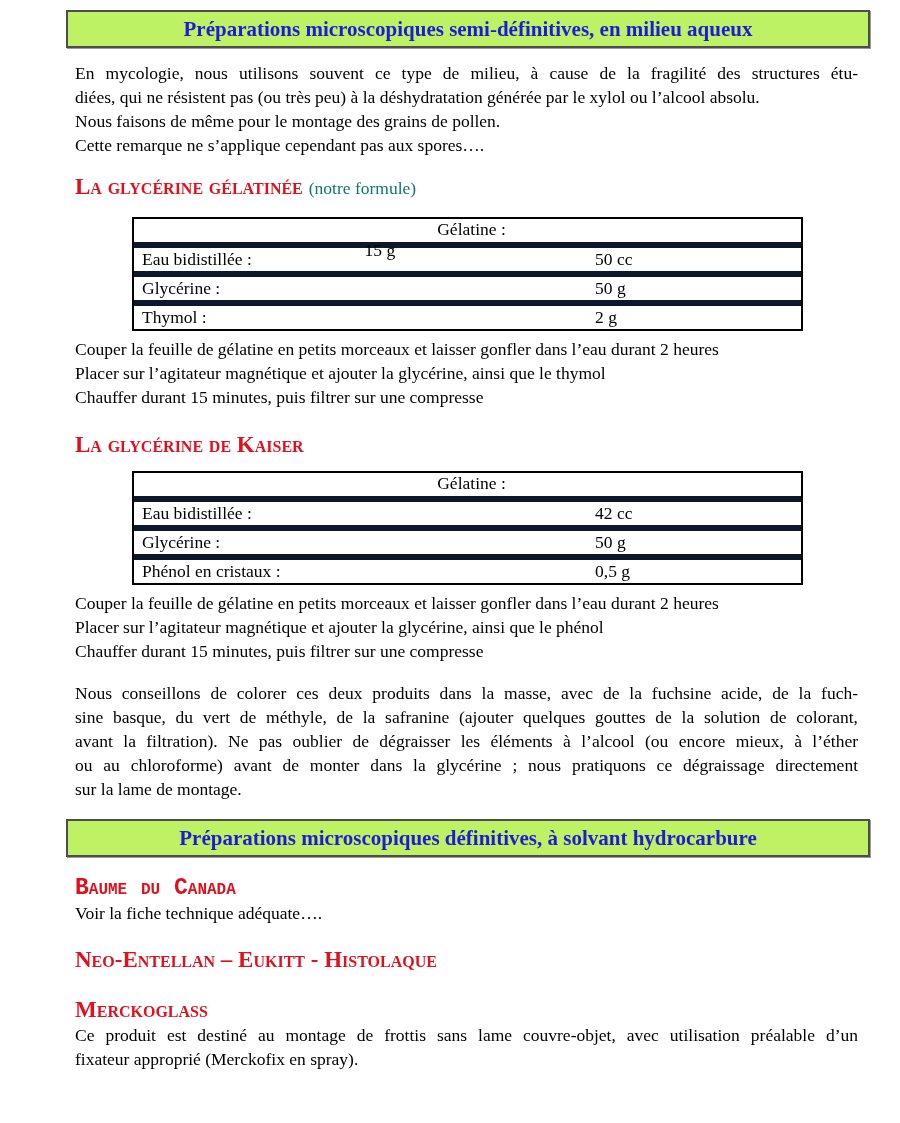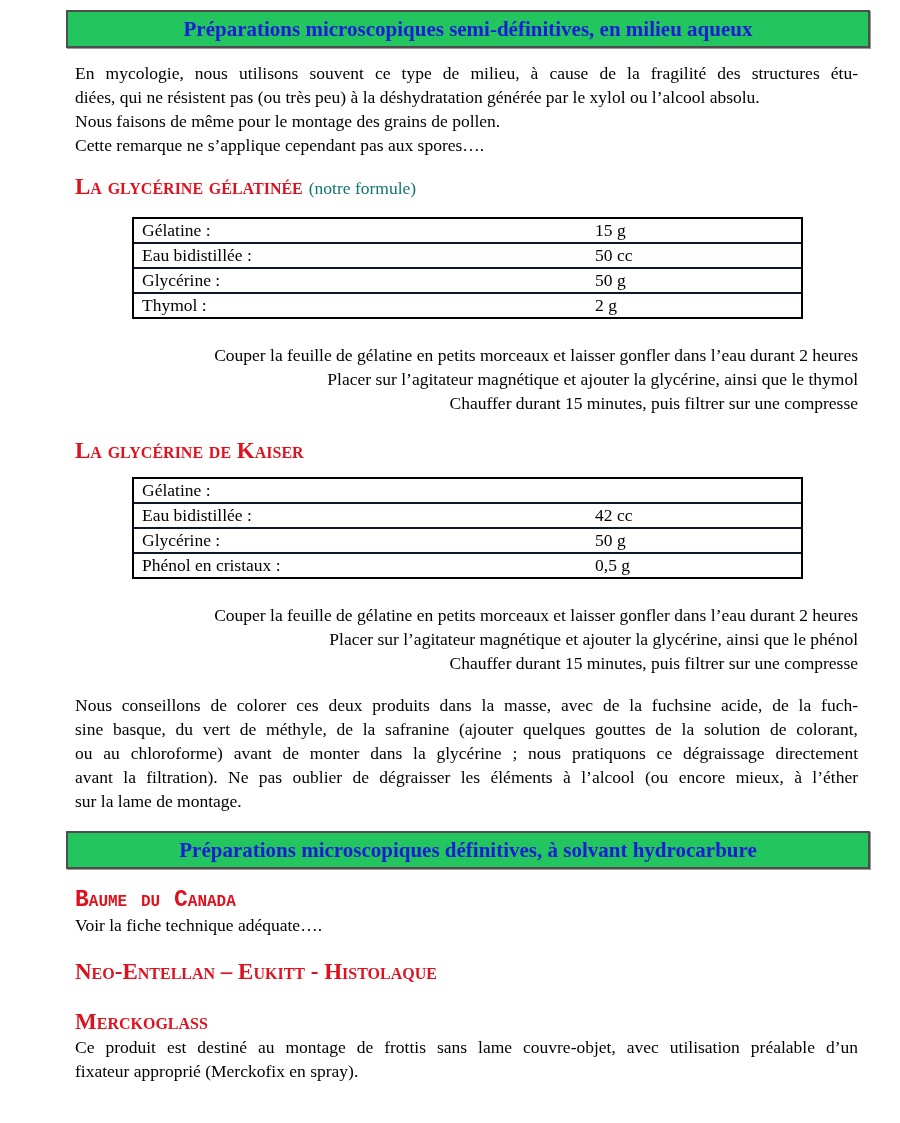--- a/index.html
+++ b/index.html
@@ -8,21 +8,21 @@
     background: #ffffff;
     font-family: "Liberation Serif", serif;
     color: #000000;
     overflow: hidden;
   }
   .banner {
     box-sizing: border-box;
     margin-left: 66px;
     width: 804px;
     height: 38px;
-    background: #22c55e;
+    background: #bef264;
     border: 2px solid #4d4d4d;
     box-shadow: 1px 1px 0 #9a9a9a;
     display: flex; align-items: center; justify-content: center;
     font-weight: bold;
     font-size: 21px;
     color: #1c1cd8;
   }
   .banner-first  { margin-top: 10px; }
   .banner-second { margin-top: 18px; }
 
@@ -59,27 +59,27 @@
     box-sizing: border-box;
     margin-top: 16px;
     margin-left: 132px;
     width: 671px;
     border: 2px solid #000000;
     font-size: 17.5px;
   }
   .ing-row {
     display: flex; align-items: center;
     height: 23px;
-    border-top: 2px solid #0f172a;
+    border-top: 6px solid #0f172a;
   }
-  .ing-row:first-child { border-top: none; }
+  .ing-row:first-child { border-top: none; flex-direction: column; }
   .ing-label { flex: 1; padding-left: 8px; white-space: nowrap; }
   .ing-value { width: 206px; text-align: left; white-space: nowrap; }
 
-  .steps        { margin-top: 24px; text-align: right; }
+  .steps        { margin-top: 6px; }
   .h-kaiser     { margin-top: 22px; }
   .table-kaiser { margin-top: 12px; }
   .advice       { margin-top: 18px; }
   .h-baume      { margin-top: 18px; height: 26px; line-height: 26px; font-family: Liberation Mono, monospace; }
   .h-neo        { margin-top: 22px; height: 26px; line-height: 26px; }
   .h-merck      { margin-top: 24px; height: 26px; line-height: 26px; }
 </style>
 </head>
 <body>
 
@@ -149,22 +149,22 @@
 
   <div class="tb steps">
     <div class="line">Couper la feuille de gélatine en petits morceaux et laisser gonfler dans l’eau durant 2 heures</div>
     <div class="line">Placer sur l’agitateur magnétique et ajouter la glycérine, ainsi que le phénol</div>
     <div class="line">Chauffer durant 15 minutes, puis filtrer sur une compresse</div>
   </div>
 
   <div class="tb advice">
     <div class="line stretch">Nous conseillons de colorer ces deux produits dans la masse, avec de la fuchsine acide, de la fuch-</div>
     <div class="line stretch">sine basque, du vert de méthyle, de la safranine (ajouter quelques gouttes de la solution de colorant,</div>
+    <div class="line stretch">avant la filtration). Ne pas oublier de dégraisser les éléments à l’alcool (ou encore mieux, à l’éther</div>
     <div class="line stretch">ou au chloroforme) avant de monter dans la glycérine ; nous pratiquons ce dégraissage directement</div>
-    <div class="line stretch">avant la filtration). Ne pas oublier de dégraisser les éléments à l’alcool (ou encore mieux, à l’éther</div>
     <div class="line">sur la lame de montage.</div>
   </div>
 
   <div class="banner banner-second">
     <span>Préparations microscopiques définitives, à solvant hydrocarbure</span>
   </div>
 
   <div class="red-h h-baume">
     <span>Baume du Canada</span>
   </div>

